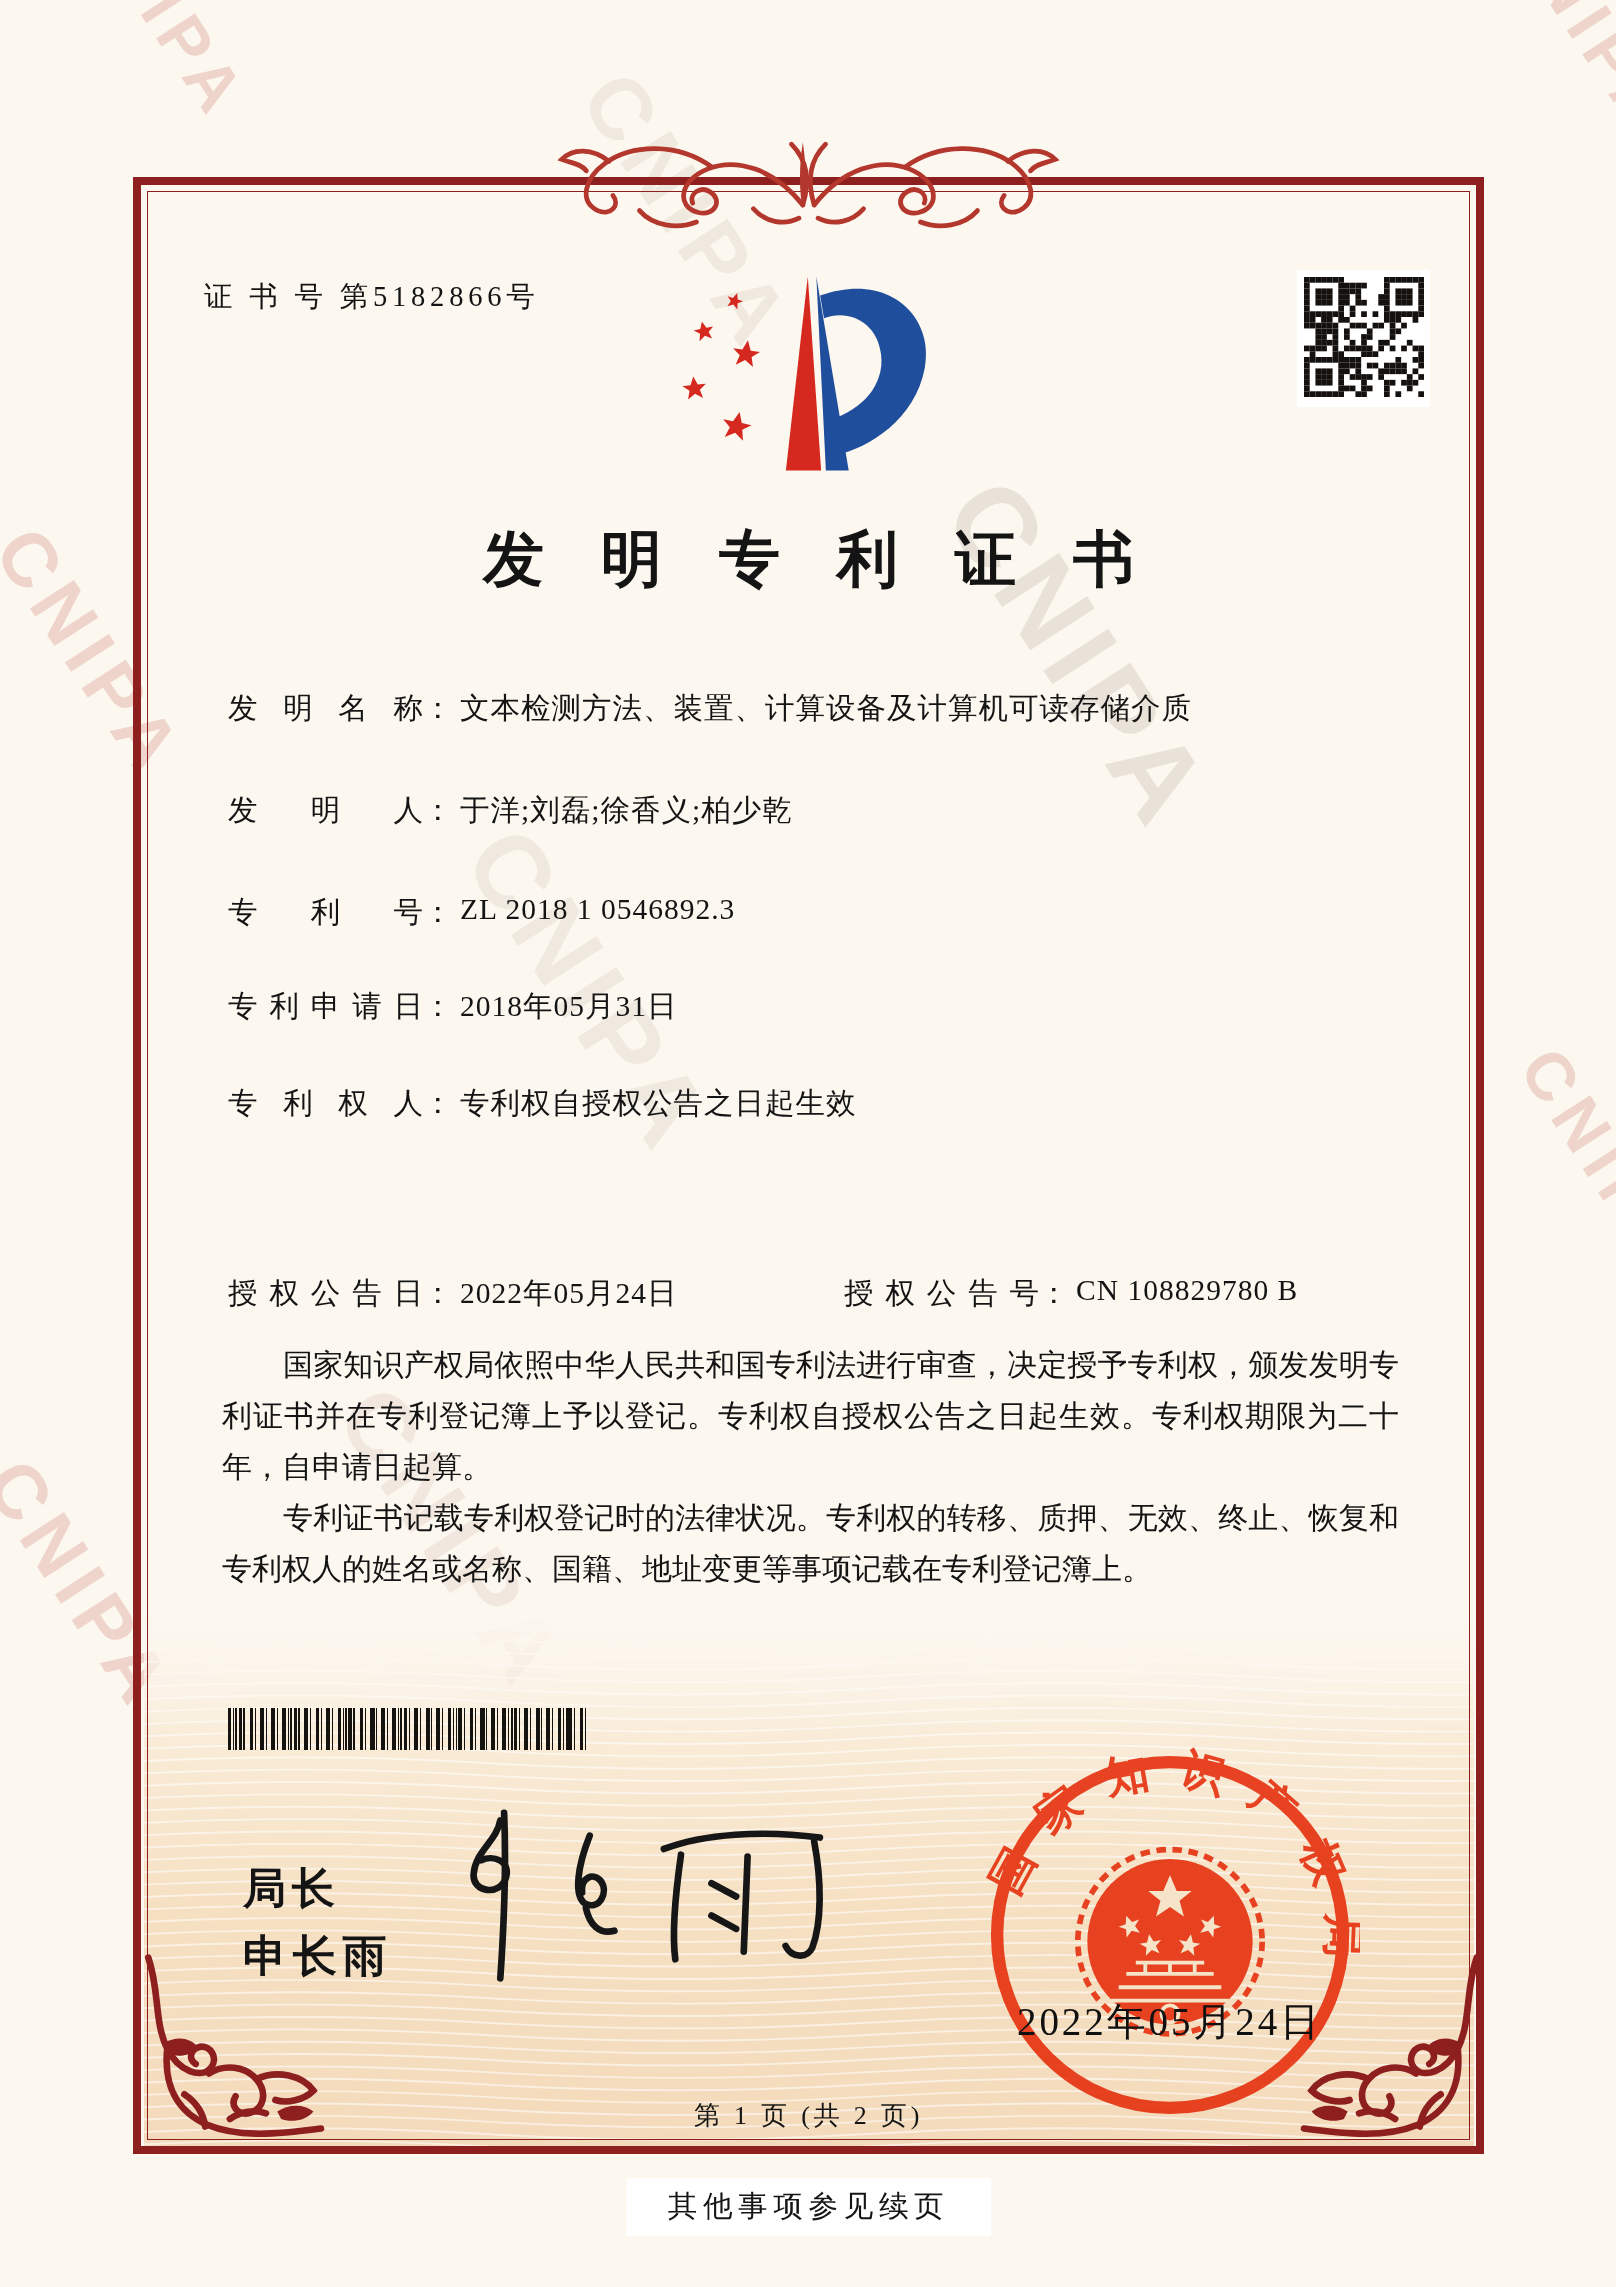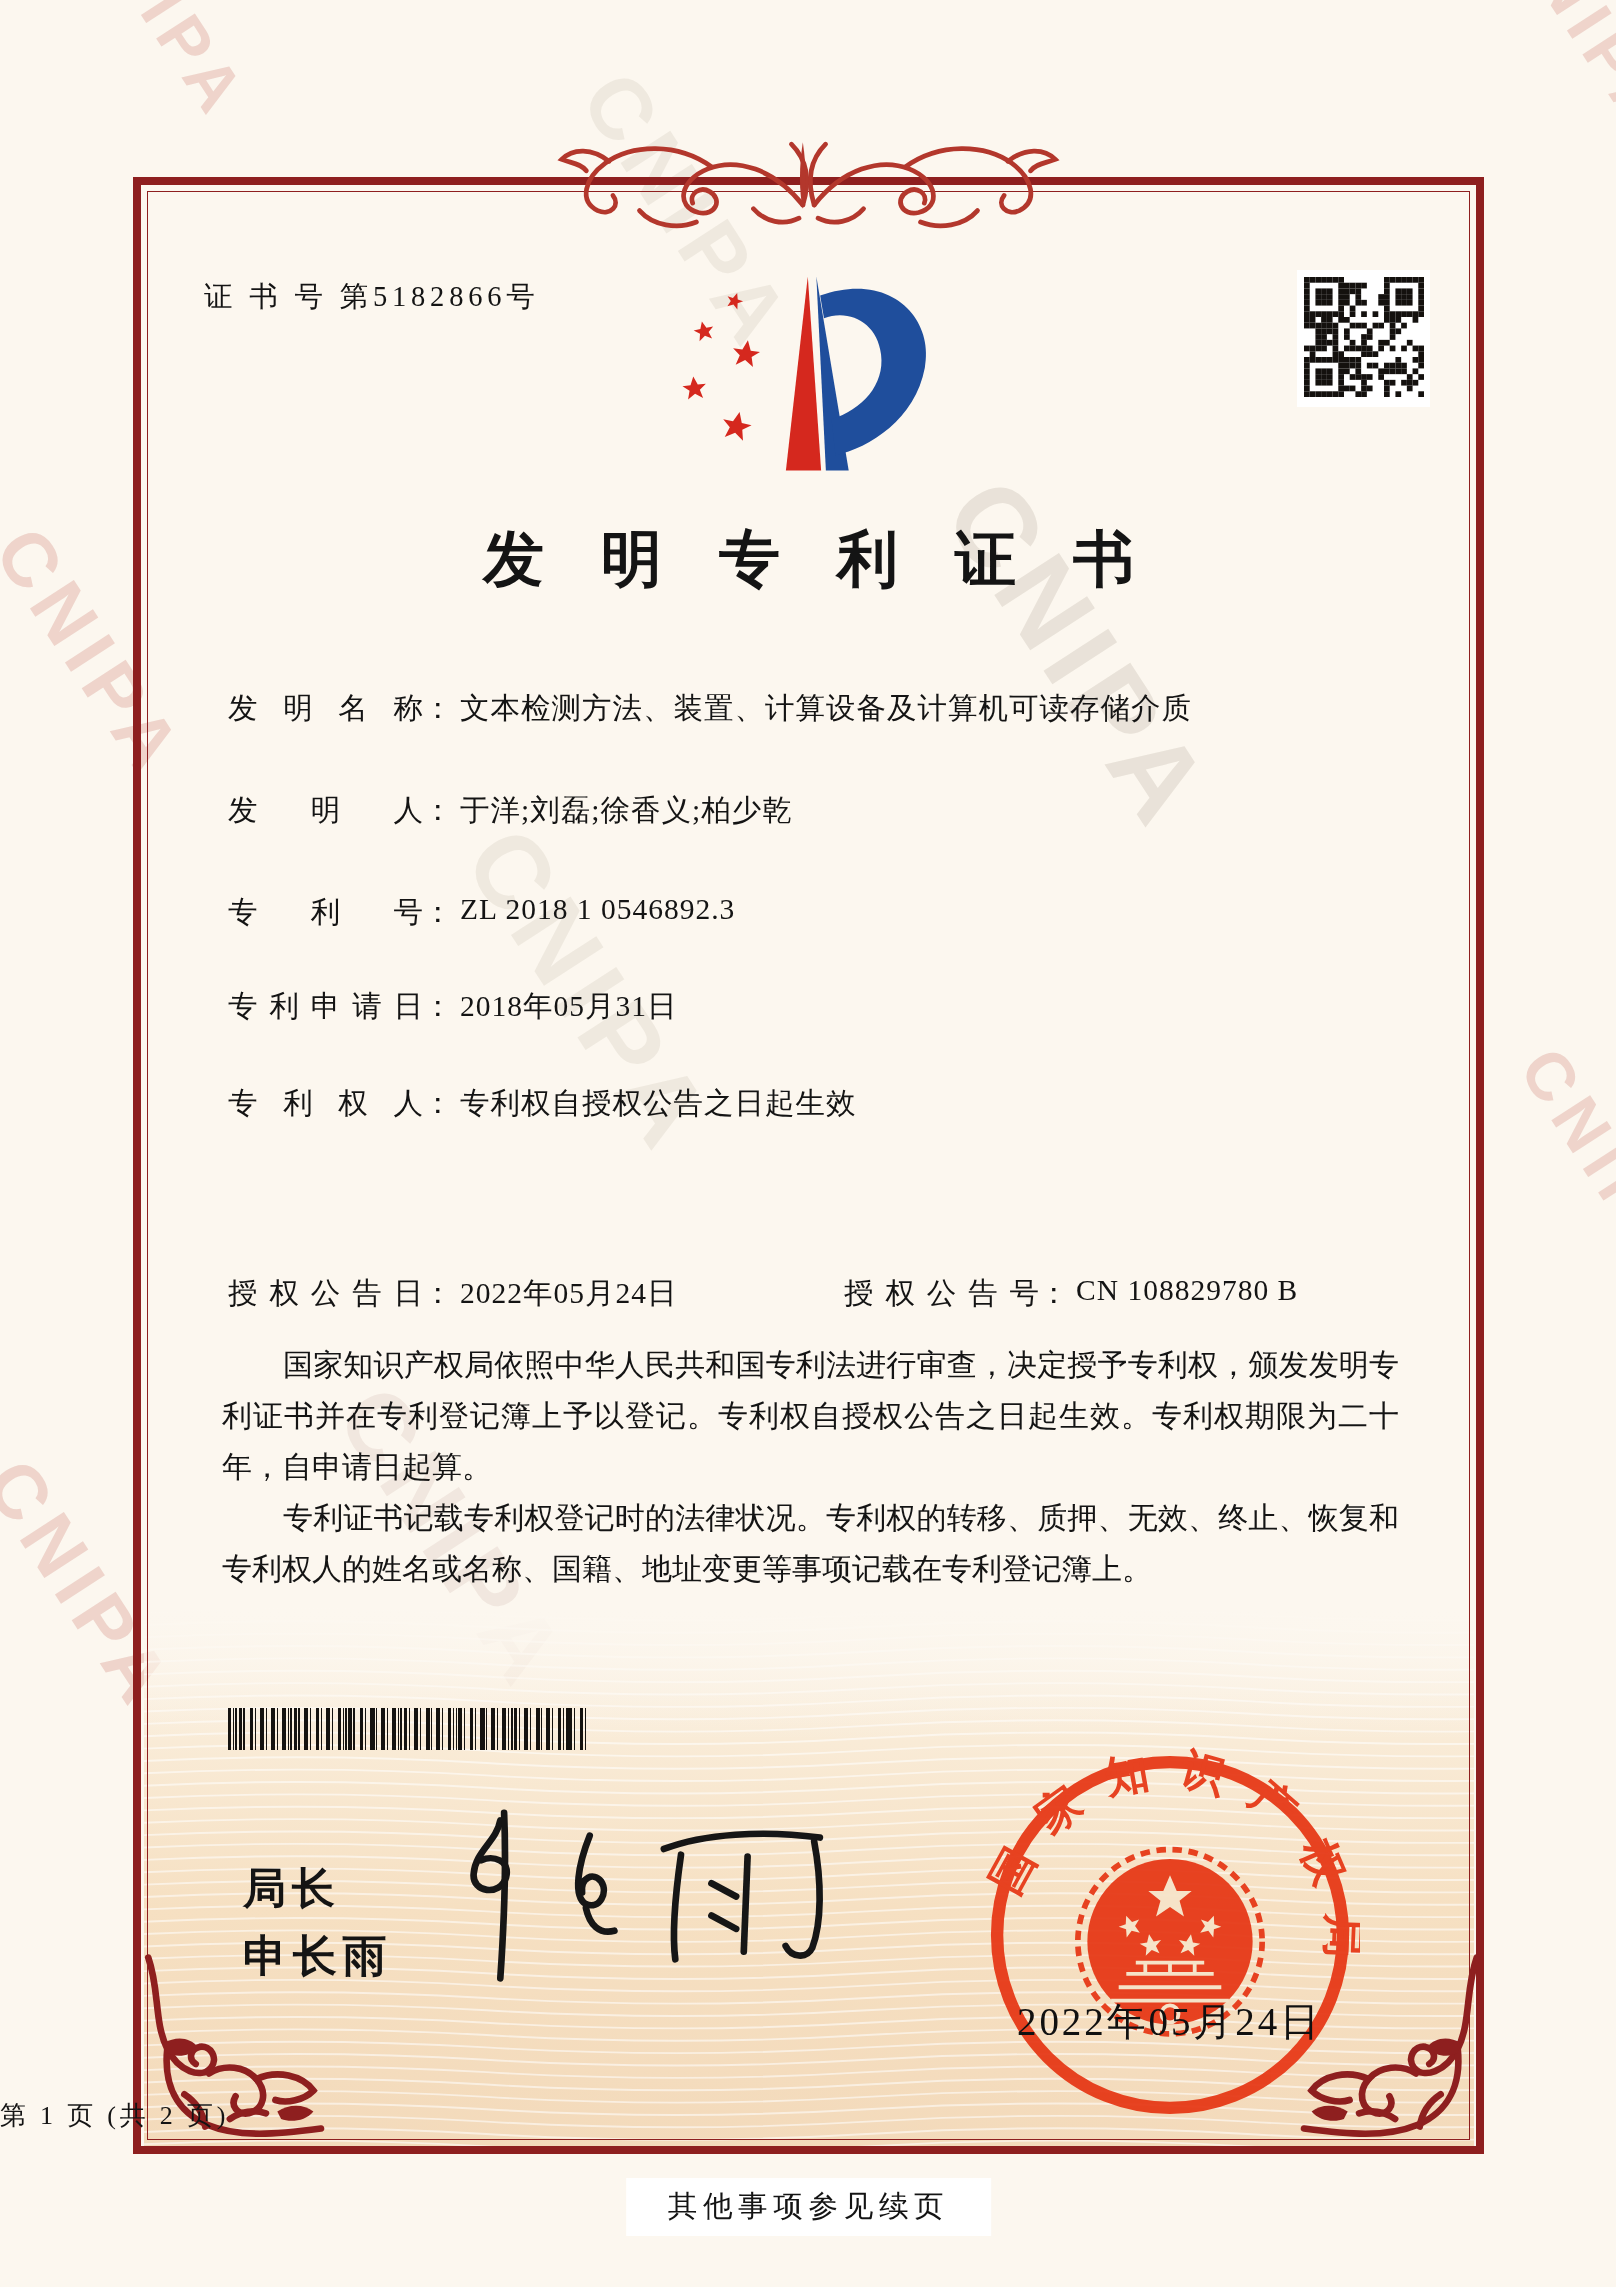--- a/index.html
+++ b/index.html
@@ -71,21 +71,21 @@
       repeating-linear-gradient(90deg,rgba(0,0,0,0) 0 6.7px,#151310 6.7px 8.6px,rgba(0,0,0,0) 8.6px 15px,
         #151310 15px 16px,rgba(0,0,0,0) 16px 27.6px);}
   .director-title{position:absolute;left:243px;top:1860px;font-size:43px;z-index:4;
       font-family:"Liberation Sans","DejaVu Sans",sans-serif;font-weight:600;letter-spacing:5.7px;}
   .director-name{position:absolute;left:243px;top:1927px;font-size:44px;z-index:4;
       font-family:"Liberation Sans","DejaVu Sans",sans-serif;font-weight:600;letter-spacing:5.7px;}
   .signature{position:absolute;left:409px;top:1809px;z-index:4;}
   .seal{position:absolute;left:980px;top:1745px;z-index:5;}
   .seal-date{position:absolute;left:984px;top:1995px;width:371px;text-align:center;
              font-size:39px;letter-spacing:2.9px;color:#101010;z-index:6;}
-  .footer-page{position:absolute;left:0;right:0;top:2098px;font-size:26px;
+  .footer-page{position:absolute;left:0;right:0;top:2098px;text-align:center;font-size:26px;
                letter-spacing:3.8px;z-index:4;}
   .cont-box{position:absolute;left:50%;transform:translateX(-50%);top:2178px;background:#ffffff;
             padding:9px 42px;font-size:29.5px;letter-spacing:5.7px;z-index:4;white-space:nowrap;}
 </style>
 </head>
 <body>
 
 <div class="page">
 
   <span class="wm wm-pink wm1">CNIPA</span>

